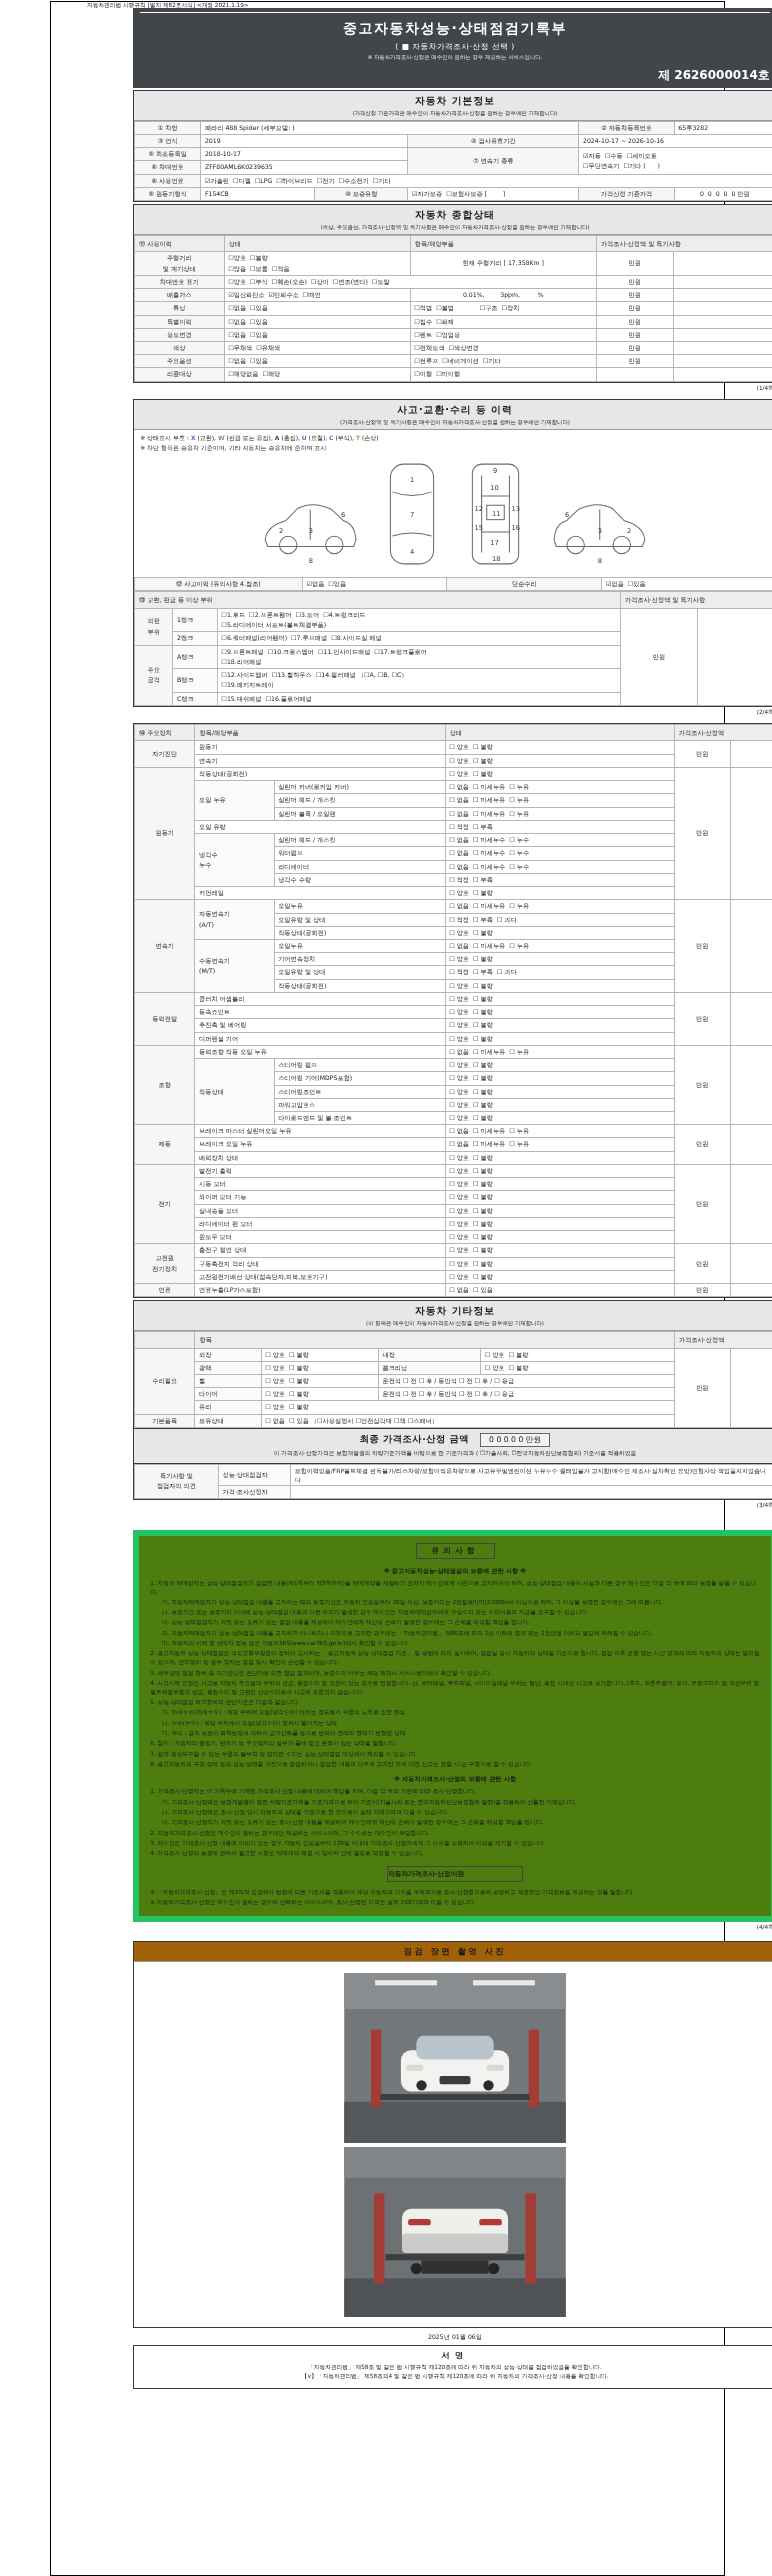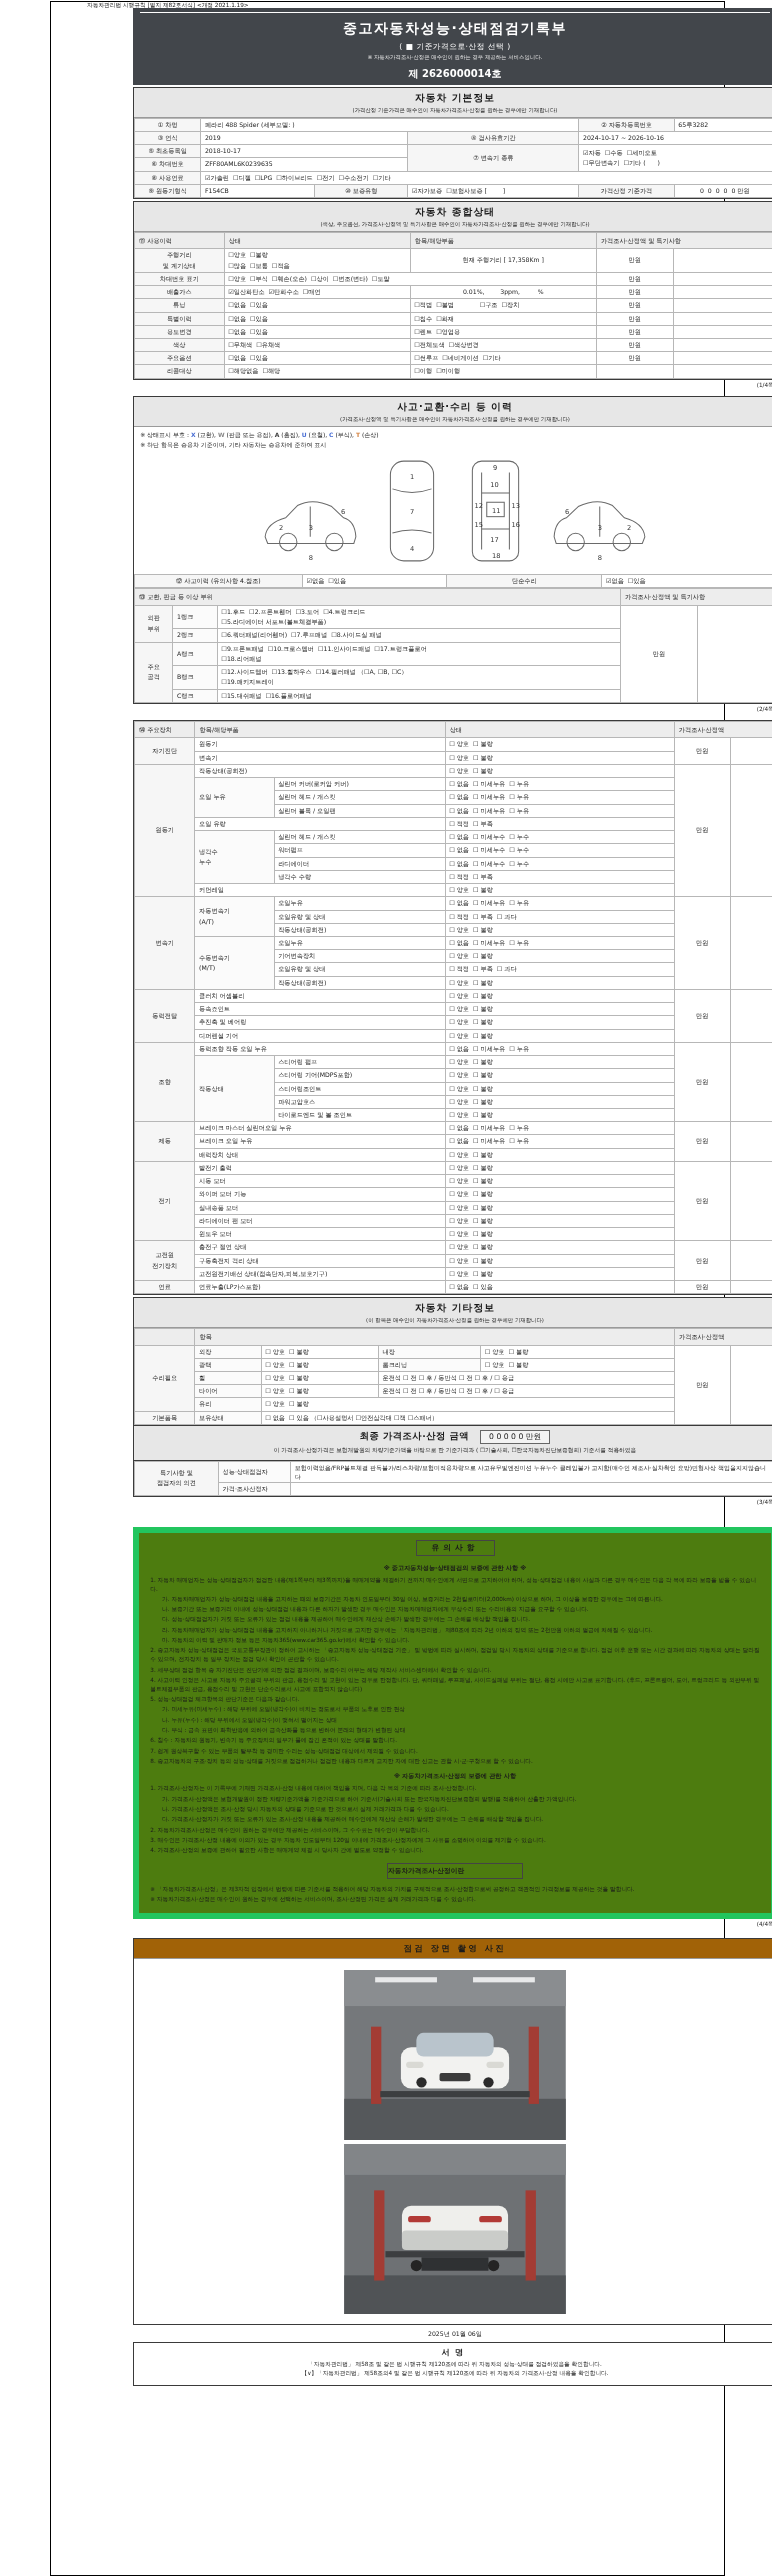--- a/index.html
+++ b/index.html
@@ -7,21 +7,21 @@
        font-family:"DejaVu Sans","Liberation Sans",sans-serif;color:#1a1a1a;}
   .page-frame{position:absolute;left:50px;top:1px;width:673px;height:2573px;border:0.5px solid #000;background:#fff;}
   .form-ref{position:absolute;left:87px;top:2.1px;font-size:5.7px;color:#111;}
   .content{position:absolute;left:133px;top:0;width:644px;}
   
   .dochead{margin-top:8.2px;background:#42464b;color:#fff;padding:4.1px 7.2px 4.1px;}
   .dochead .hr-white{height:1px;background:#fff;margin-bottom:7.2px;}
   .doc-title{text-align:center;font-size:14px;font-weight:bold;letter-spacing:1.5px;}
   .doc-sub{text-align:center;font-size:7.7px;margin-top:3.1px;letter-spacing:0.5px;}
   .doc-subnote{text-align:center;font-size:5.4px;margin-top:2.1px;color:#e3e3e3;}
-  .doc-no{font-size:10px;font-weight:bold;margin-top:6.2px;text-align:center;}
+  .doc-no{font-size:12px;font-weight:bold;margin-top:6.2px;text-align:right;}
   
   .formbox{border:1px solid #3a3a3a;border-top-width:1.5px;border-bottom-width:1.5px;margin-top:2.1px;background:#fff;}
   .sechead{background:#e7e7e7;text-align:center;padding:4.1px 0 3.1px;border-bottom:0.5px solid #9a9a9a;}
   .sechead .t{font-size:9.8px;font-weight:bold;letter-spacing:1px;}
   .sechead .n{font-size:5.4px;margin-top:1.5px;color:#222;}
   table{border-collapse:collapse;width:100%;table-layout:fixed;font-size:6.2px;}
   td{border:0.5px solid #b7b7b7;padding:1px 3.6px;vertical-align:middle;white-space:pre-wrap;line-height:1.65;word-break:break-all;}
   td.lab{background:#f6f6f6;text-align:center;}
   td.sub{background:#fbfbfb;}
   td.colhead{background:#ededed;padding:2.6px 4.1px;}
@@ -66,21 +66,21 @@
 <body>
 
 <div class="page-frame"></div>
 <div class="form-ref">자동차관리법 시행규칙 [별지 제82호서식] &lt;개정 2021.1.19&gt;</div>
 
 <div class="content">
 
   <div class="dochead">
     <div class="hr-white"></div>
     <div class="doc-title">중고자동차성능·상태점검기록부</div>
-    <div class="doc-sub">( ■ 기준가격으로·산정 선택 )</div>
+    <div class="doc-sub">( ■ 자동차가격조사·산정 선택 )</div>
     <div class="doc-subnote">※ 자동차가격조사·산정은 매수인이 원하는 경우 제공하는 서비스입니다.</div>
     <div class="doc-no">제 2626000014호</div>
   </div>
 
   <div class="formbox">
     <div class="sechead">
       <div class="t">자동차 기본정보</div>
       <div class="n">(가격산정 기준가격은 매수인이 자동차가격조사·산정을 원하는 경우에만 기재합니다)</div>
     </div>
     <table>

